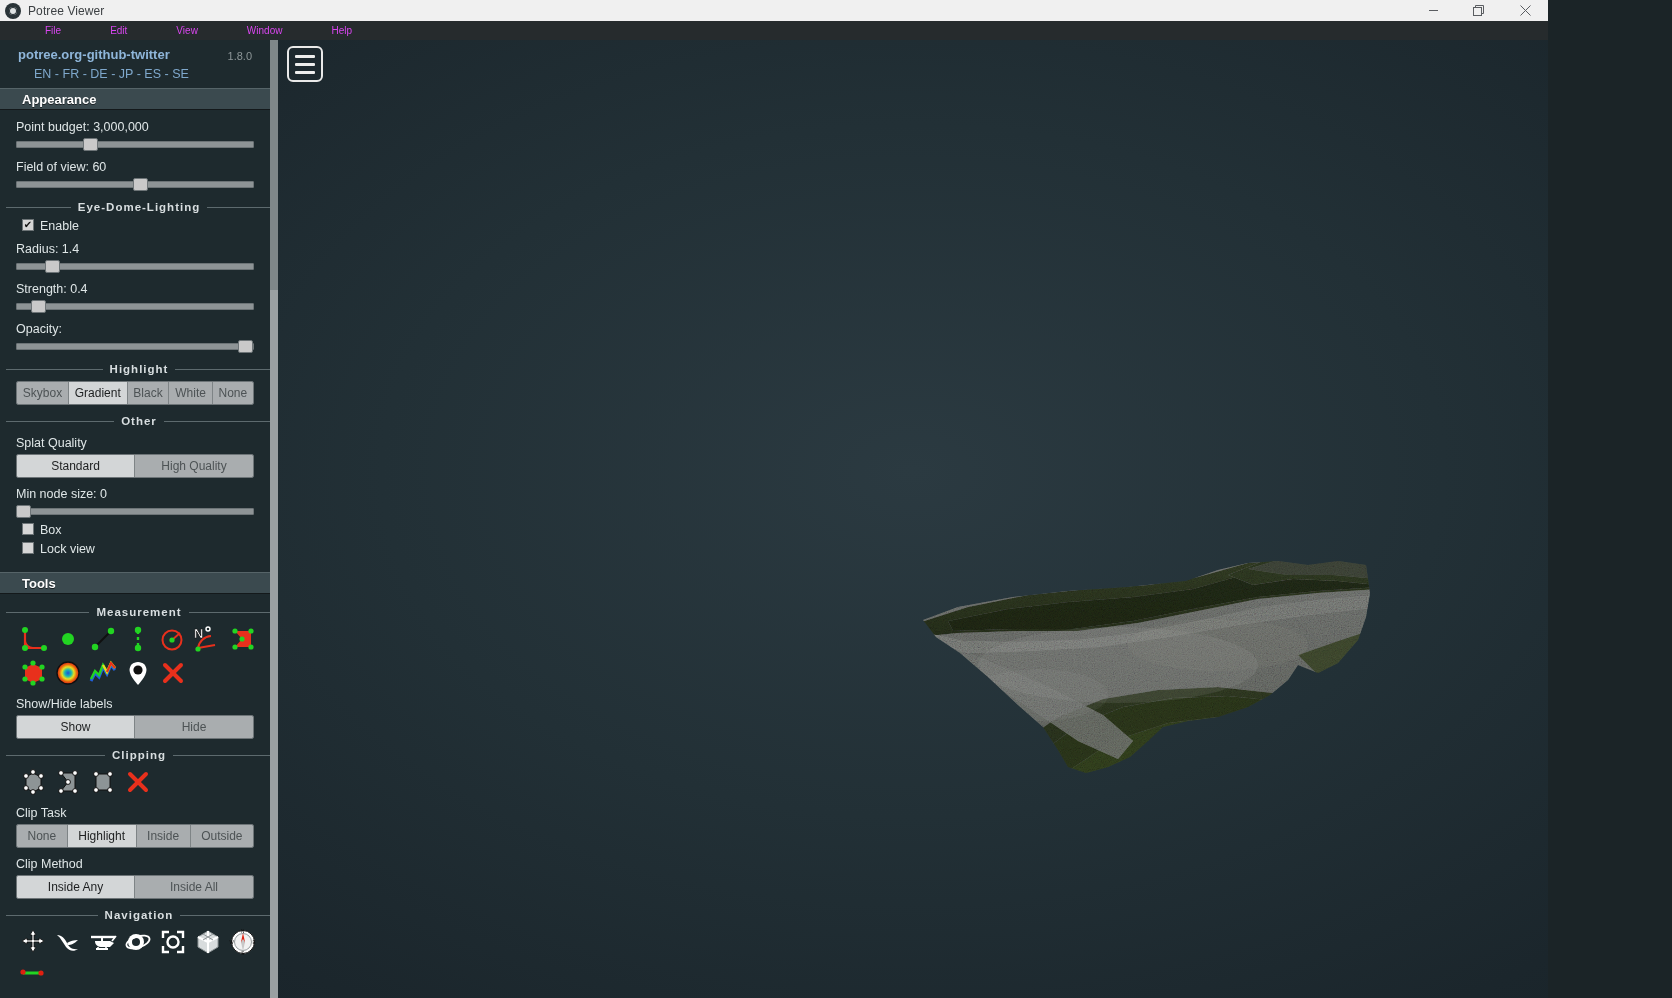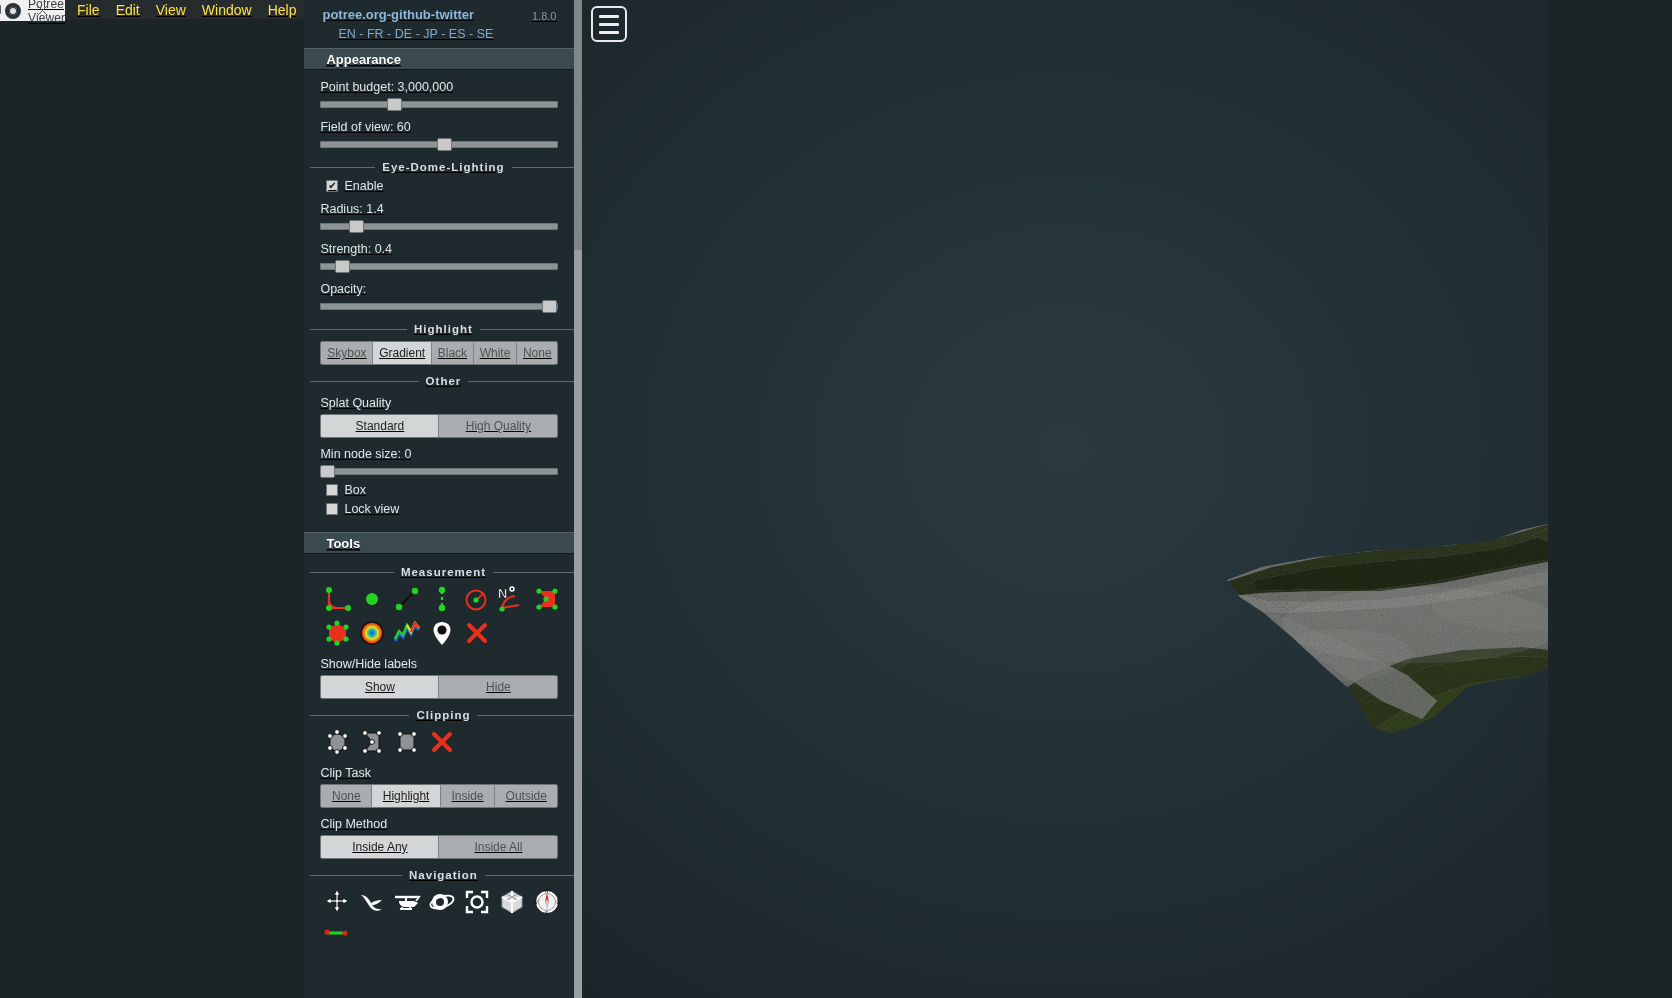--- a/index.html
+++ b/index.html
@@ -2,21 +2,21 @@
 <html><head>
 <meta charset="utf-8">
 <style>
   * { box-sizing: border-box; margin: 0; padding: 0; }
   html, body {
     width: 1672px; height: 998px;
     overflow: hidden;
     font-family: "Liberation Sans", sans-serif;
     background: #1b2427;
   }
-  .app { position: relative; width: 1548px; height: 998px; display: flex; flex-direction: row; text-decoration: underline; }
+  .app { position: relative; width: 1548px; height: 998px; display: flex; flex-direction: column; }
 
   
   .titlebar {
     height: 21px; background: #f0f0f0; display: flex; align-items: center;
     flex: 0 0 21px; position: relative;
   }
   .tb-icon {
     width: 16px; height: 16px; margin-left: 5px; margin-right: 7px;
     border-radius: 50%; background: #2a3438;
     display: flex; align-items: center; justify-content: center;
@@ -33,22 +33,23 @@
     color: #5a5d61;
   }
   .tb-btn svg { display: block; }
 
   
   .menubar {
     height: 19px; flex: 0 0 19px; background: #262b2d; display: flex; align-items: center;
     padding-left: 4px;
   }
   .menu-item {
-    font-size: 14px; color: #fde047; padding: 1px 8px; line-height: 16px;
+    font-size: 10px; color: #d946ef; padding: 1px 8px; line-height: 16px;
     white-space: nowrap;
+    margin-left: 33px;
   }
 
   
   .body { flex: 1 1 auto; display: flex; position: relative; min-height: 0; }
 
   
   .sidebar {
     width: 278px; flex: 0 0 278px; background: #1e2a2e; position: relative;
     overflow: hidden; border-right: 0;
   }
@@ -96,21 +97,21 @@
   .group { margin-top: 10px; }
   .group-title {
     display: flex; align-items: center; gap: 7px;
     font-size: 11.5px; font-weight: bold; color: #d8dee0; letter-spacing: 1px;
     margin-bottom: 6px; margin-left: -10px; margin-right: -10px;
   }
   .group-title:before, .group-title:after {
     content: ""; flex: 1 1 auto; height: 1px; background: #5d6a6e;
   }
 
-  .check-row { display: flex; align-items: center; gap: 6px; margin: 5px 0 5px 6px; }
+  .check-row { display: flex; gap: 6px; margin: 5px 0 5px 6px; }
   .cb {
     width: 12px; height: 12px; background: #d6d6d6; border: 1px solid #6d7477;
     display: flex; align-items: center; justify-content: center;
     font-size: 10px; color: #1a1a1a; line-height: 1;
   }
   .cb.on:after { content: "\2714"; font-size: 10px; color: #111; }
   .check-row .ctext { font-size: 12.5px; color: #dfe6e7; }
 
   
   .btngroup { display: flex; width: 238px; border: 1px solid #6d7477; border-radius: 2px; overflow: hidden; }

